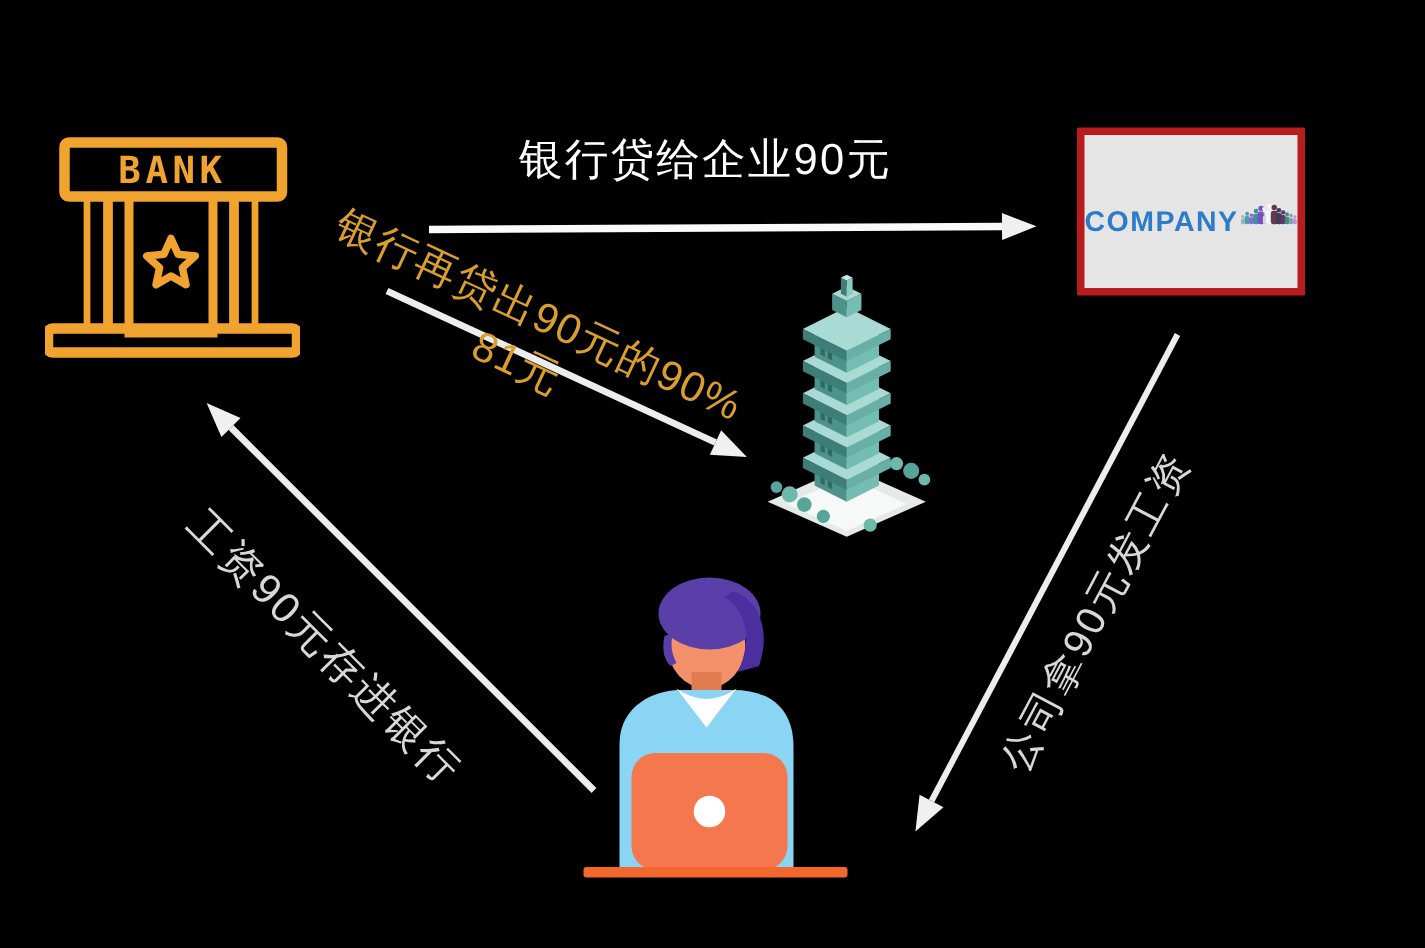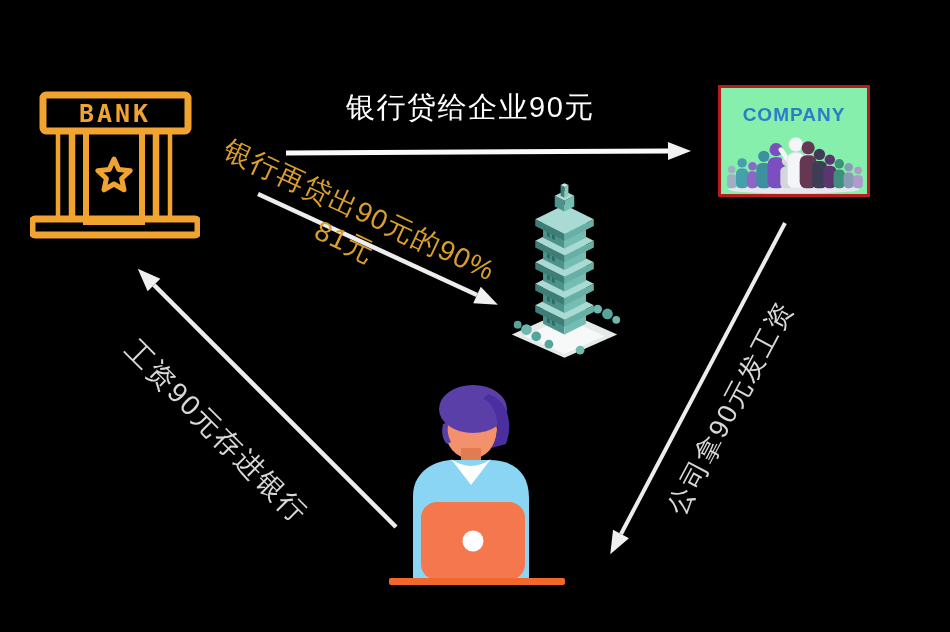--- a/index.html
+++ b/index.html
@@ -21,23 +21,23 @@
   }
   .label-right{
     left:731px;top:408px;font-size:27px;letter-spacing:2px;color:#d8d8d8;
     transform:translate(-50%,-50%) rotate(-62deg);
   }
   .label-left{
     left:216px;top:432px;font-size:28px;letter-spacing:2px;color:#d8d8d8;
     transform:translate(-50%,-50%) rotate(45deg);
   }
   .company-card{
-    left:718px;top:85px;width:152px;height:112px;background:#86efac;
-    border:3px solid #b91c1c;box-sizing:border-box;border-radius:1px;
-    display:flex;flex-direction:column;align-items:center;
+    left:718px;top:85px;width:152px;height:112px;background:#e5e5e5;
+    border:5px solid #b91c1c;box-sizing:border-box;border-radius:1px;
+    display:flex;flex-direction:row;align-items:center;
   }
   .company-title{
     margin-top:16px;font-size:19px;font-weight:bold;letter-spacing:1px;
     color:#2e7bc9;font-family:"Liberation Sans","DejaVu Sans",sans-serif;
   }
   .company-crowd{margin-top:2px;}
 </style>
 </head>
 <body>
 

